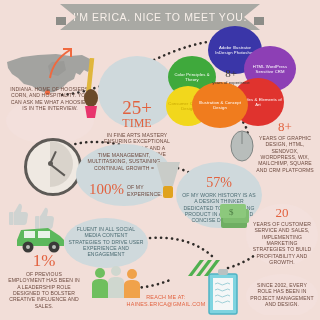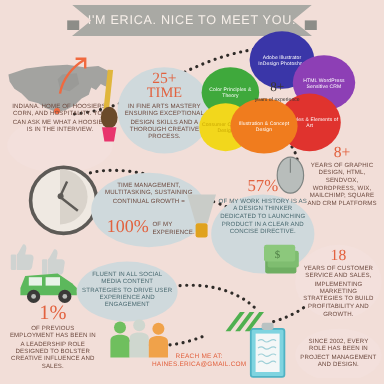--- a/index.html
+++ b/index.html
@@ -105,21 +105,21 @@
   </div>
 
   <svg class="abs" style="left:76px;top:58px;width:26px;height:62px;">
     <rect x="12" y="0" width="4.5" height="34" fill="#e0b63c" transform="rotate(6 14 17)"></rect>
     <ellipse cx="15" cy="40" rx="7" ry="9" fill="#6b4a2a"></ellipse>
     <path d="M9,48 L21,48 L19,60 L11,60 Z" fill="#e8356d"></path>
   </svg>
 
   <div class="abs oval" id="years-oval" style="left:98px;top:56px;width:78px;height:72px;"></div>
   <div class="abs blk" style="left:98px;top:58px;width:78px;">
-    <div class="bignum" style="font-size:13px;line-height:1;">25+</div>
+    <div class="bignum" style="font-size:19px;line-height:1;margin-top:40px;">25+</div>
     <div class="bignum" style="font-size:12px;line-height:1;">TIME</div>
     <div class="bd" style="margin-top:3px;padding:0 5px;">IN FINE ARTS MASTERY ENSURING EXCEPTIONAL DESIGN SKILLS AND A THOROUGH CREATIVE PROCESS.</div>
   </div>
 
   <div class="abs" style="left:166px;top:26px;width:154px;height:108px;">
     <div class="bub" style="position:absolute;left:2px;top:30px;width:48px;height:42px;background:#3fa93c;">
       <span>Color Principles &amp; Theory</span>
     </div>
     <div class="bub" style="position:absolute;left:0px;top:60px;width:44px;height:40px;background:#f2d71c;color:#c9a800;">
       <span>Consumer Centered Design</span>
@@ -177,34 +177,34 @@
       L13,10 L14,5 C14,2 12,1 11,2 L7,9 Z"></path>
     <rect class="lightgray" x="1" y="10" width="4.5" height="13" rx="1"></rect>
   </svg>
 
   <svg class="abs" style="left:152px;top:160px;width:32px;height:42px;">
     <path d="M4,2 L28,2 L21,26 L11,26 Z" fill="#c9ccc8"></path>
     <rect x="11" y="26" width="10" height="12" rx="2" fill="#e0a21e"></rect>
   </svg>
 
   <div class="abs oval" id="pct57-oval" style="left:176px;top:162px;width:86px;height:66px;"></div>
-  <div class="abs blk" style="left:176px;top:149px;width:86px;">
+  <div class="abs blk" style="left:176px;top:176px;width:86px;">
     <div class="bignum" style="font-size:14px;line-height:1;">57%</div>
     <div class="bd2" style="margin-top:2px;padding:0 6px;">OF MY WORK HISTORY IS AS A DESIGN THINKER DEDICATED TO LAUNCHING PRODUCT IN A CLEAR AND CONCISE DIRECTIVE.</div>
   </div>
 
   <svg class="abs" style="left:218px;top:200px;width:34px;height:32px;">
     <rect x="3" y="14" width="26" height="14" rx="2" fill="#6fae62"></rect>
     <rect x="5" y="9" width="26" height="14" rx="2" fill="#7fbd70"></rect>
     <rect x="2" y="4" width="26" height="14" rx="2" fill="#8cc87c"></rect>
     <text x="11" y="15" font-size="9" fill="#4f7f46" font-family="Liberation Serif, serif">$</text>
   </svg>
   <div class="abs oval" id="y16-oval" style="left:246px;top:204px;width:72px;height:62px;"></div>
   <div class="abs blk" style="left:246px;top:206px;width:72px;">
-    <div class="bignum" style="font-size:13px;line-height:1;">18</div>
+    <div class="bignum" style="font-size:13px;line-height:1;">20</div>
     <div class="bd" style="margin-top:2px;padding:0 4px;">YEARS OF CUSTOMER SERVICE AND SALES, IMPLEMENTING MARKETING STRATEGIES TO BUILD PROFITABILITY AND GROWTH.</div>
   </div>
 
   <svg class="abs" style="left:14px;top:218px;width:56px;height:38px;">
     <path d="M3,22 L7,12 L34,10 L46,18 L50,22 L50,28 L3,28 Z" fill="#5cb85c"></path>
     <rect x="10" y="13" width="11" height="7" fill="#e8f3e8"></rect>
     <rect x="24" y="13" width="12" height="7" fill="#e8f3e8"></rect>
     <circle cx="14" cy="29" r="5.5" fill="#3a3a38"></circle>
     <circle cx="40" cy="29" r="5.5" fill="#3a3a38"></circle>
     <circle cx="14" cy="29" r="2" fill="#b9bdb9"></circle>

